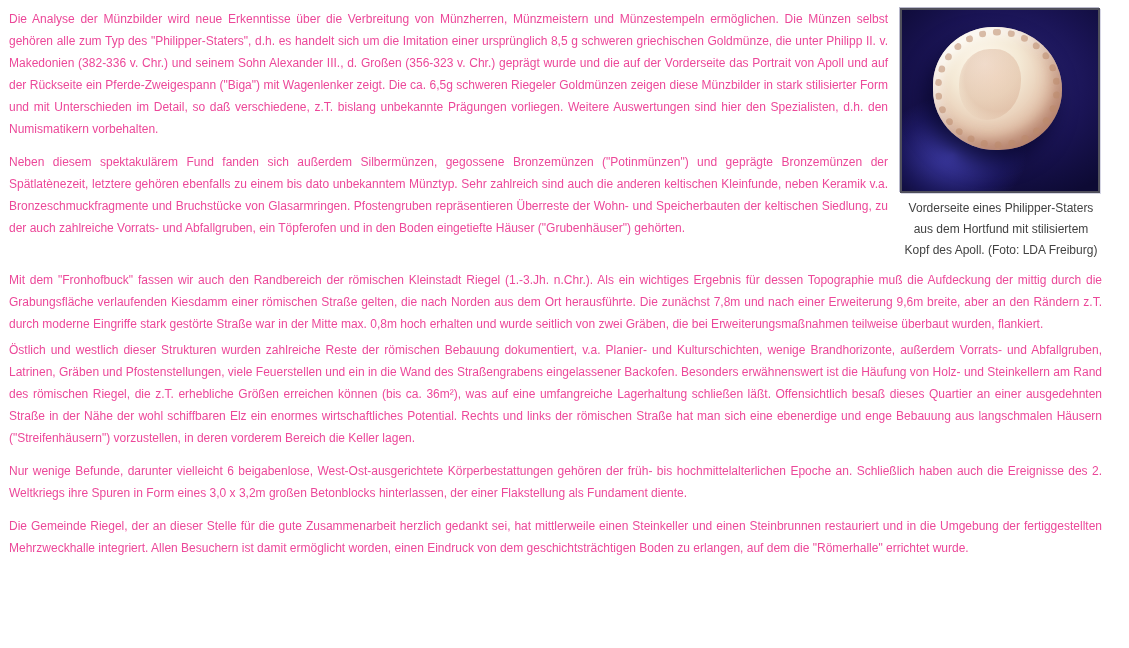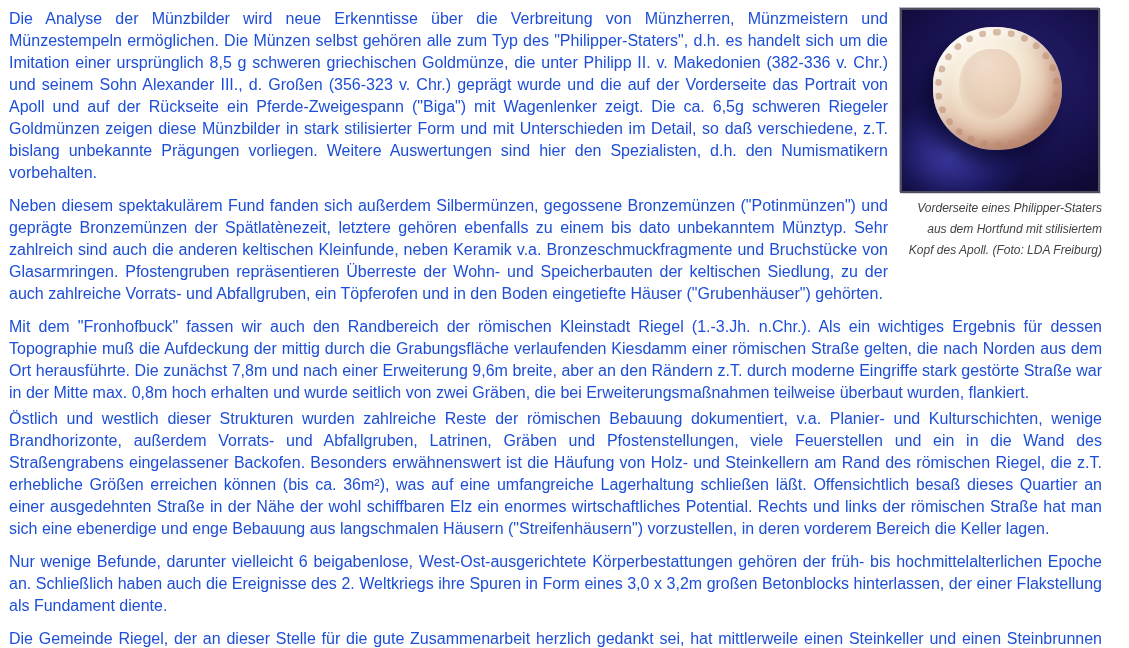--- a/index.html
+++ b/index.html
@@ -12,24 +12,24 @@
     font-family: "Liberation Sans", "DejaVu Sans", sans-serif;
     color: #424242;
   }
   .page {
     padding: 8px 9px 6px 9px;
     width: 1111px;
     box-sizing: border-box;
   }
   .para {
     margin: 0 0 11px 0;
-    font-size: 16px;
+    font-size: 12px;
     line-height: 22px;
     text-align: justify;
-    color: #1d4ed8;
+    color: #ec4899;
   }
   .para.no-bottom-gap { margin-bottom: 0; }
   .para.no-top-gap { margin-top: 4px; }
 
   
   .coin-figure {
     float: right;
     width: 202px;
     margin: 0 0 8px 12px;
   }
@@ -71,23 +71,22 @@
     width: 48%;
     height: 58%;
     border-radius: 50% 42% 56% 46%;
     background: radial-gradient(circle at 62% 42%, rgba(222, 172, 142, 0.4), rgba(198, 140, 110, 0.28) 58%, rgba(0,0,0,0) 82%);
   }
   .caption {
     margin-top: 5px;
     width: 202px;
     font-size: 12px;
     line-height: 21px;
-    text-align: right;
+    text-align: center;
     color: #424242;
-    font-style: italic;
   }
   .clear-below-figure { clear: right; }
 </style>
 </head>
 <body>
 
 <div class="page">
 
   <figure class="coin-figure">
     <div class="photo">

